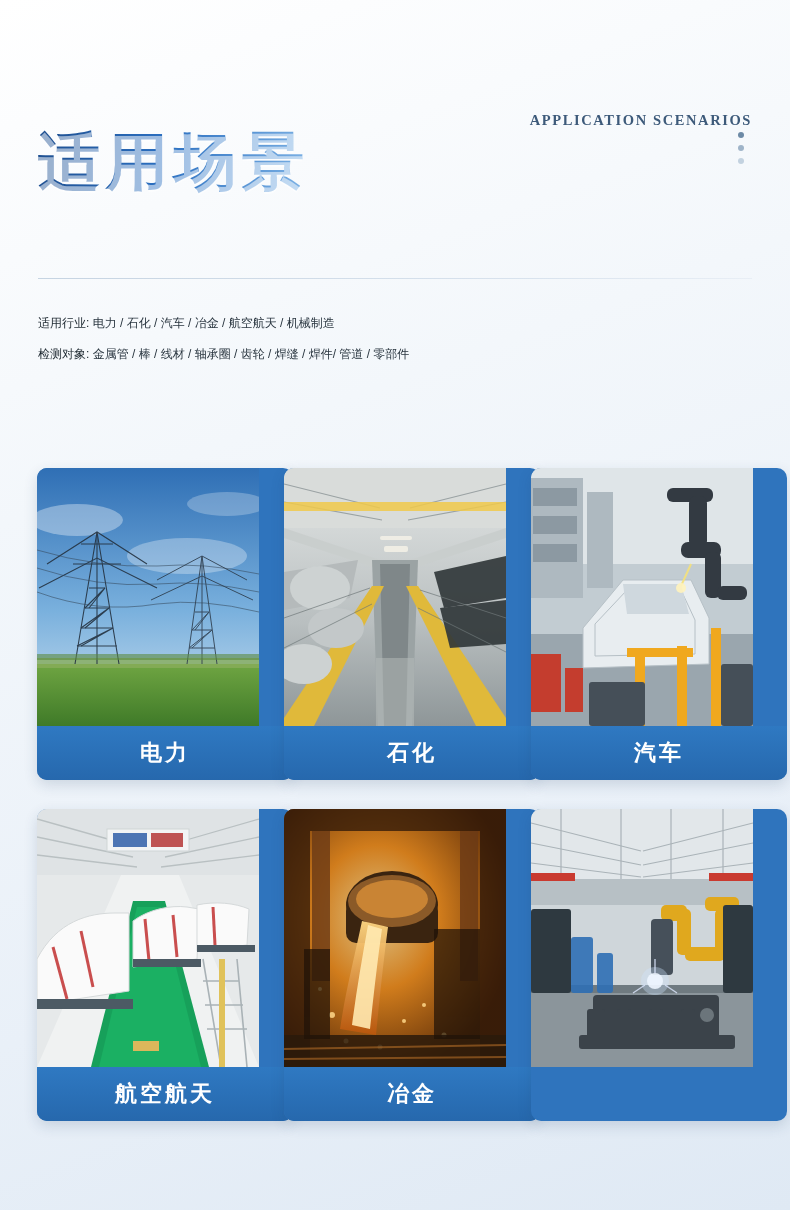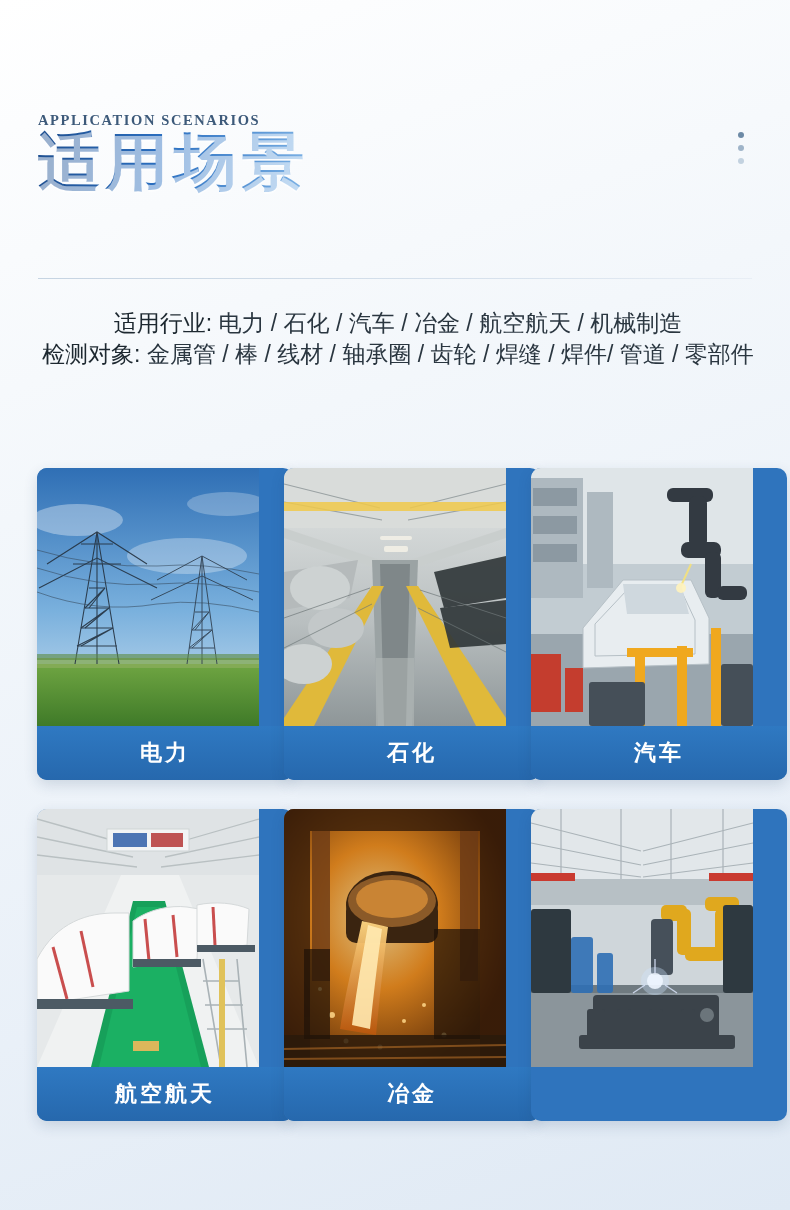--- a/index.html
+++ b/index.html
@@ -29,20 +29,21 @@
     top: 112px;
     width: 714px;
   }
 
   .eyebrow {
     font-family: "Liberation Serif", "DejaVu Serif", serif;
     font-size: 14.5px;
     letter-spacing: 1.6px;
     color: #3d5a7a;
     font-weight: 700;
+    text-align: right;
   }
 
   .big-title {
     margin-top: 0;
     font-family: "DejaVu Serif", "Liberation Serif", serif;
     font-weight: 700;
     font-size: 62px;
     line-height: 1.08;
     letter-spacing: 6px;
     background: linear-gradient(100deg, #1f4f8f 0%, #2b6fc0 45%, #7fb4e6 100%);
@@ -81,23 +82,22 @@
     background: linear-gradient(to right, #c6d4e2, #d9e3ee 70%, #e8eef5);
   }
 
   
   .specs {
     position: absolute;
     left: 38px;
     top: 308px;
     width: 720px;
     color: #28333d;
-    font-size: 23px;
+    font-size: 12px;
     line-height: 31px;
-    text-align: center;
   }
   .spec-row {
     white-space: nowrap;
   }
   .spec-label {
     color: #1d2830;
   }
   .spec-value {
     color: #2a3640;
   }

